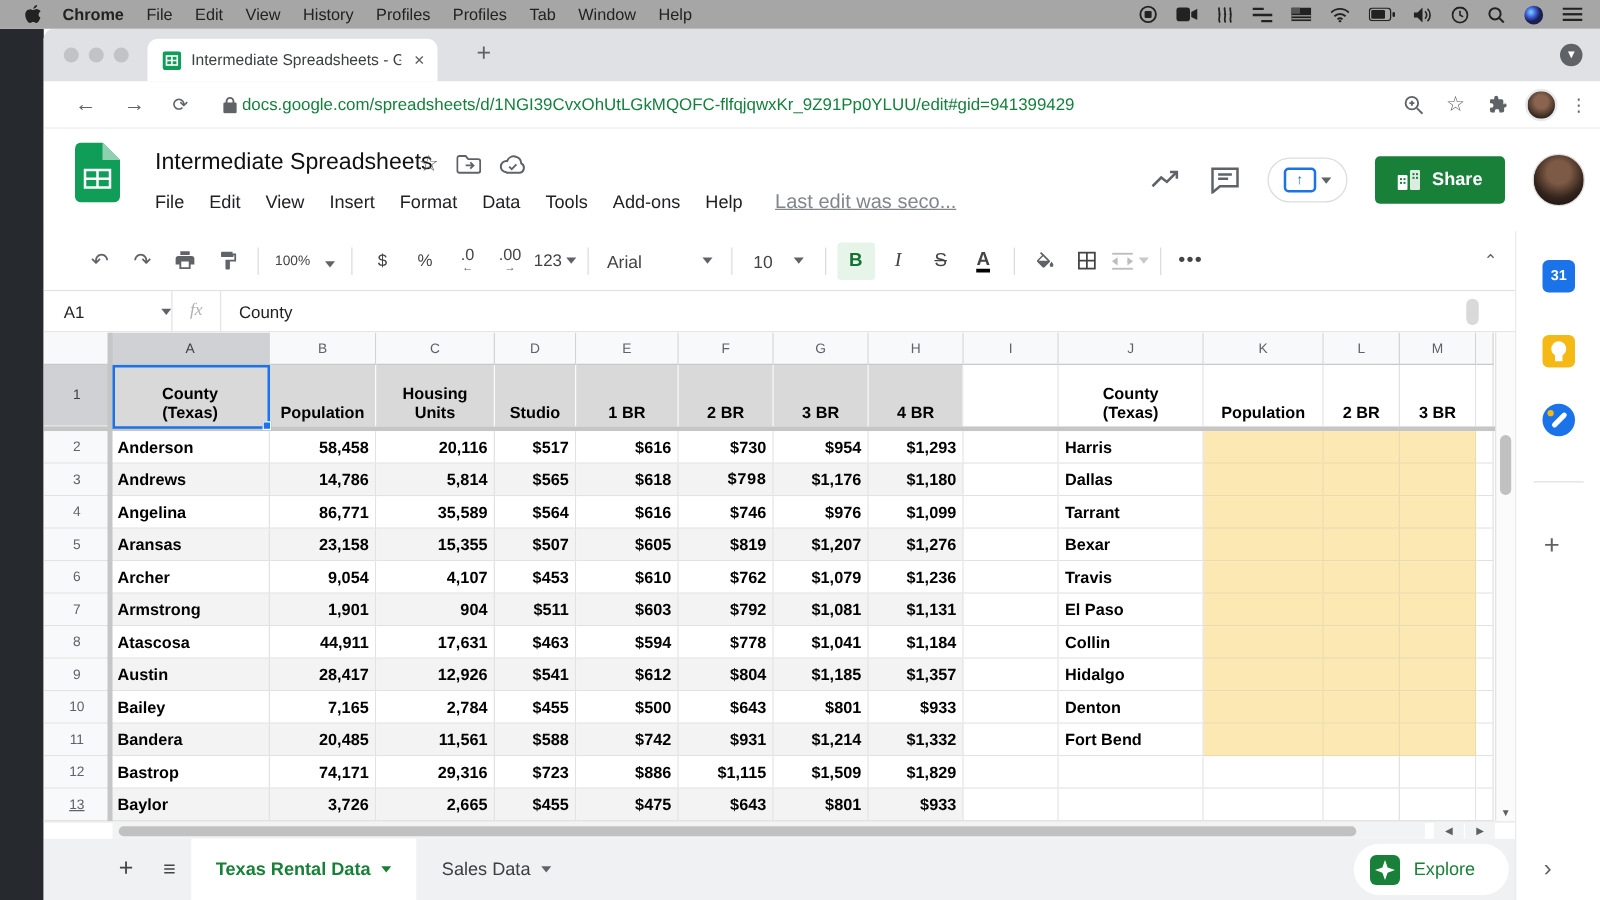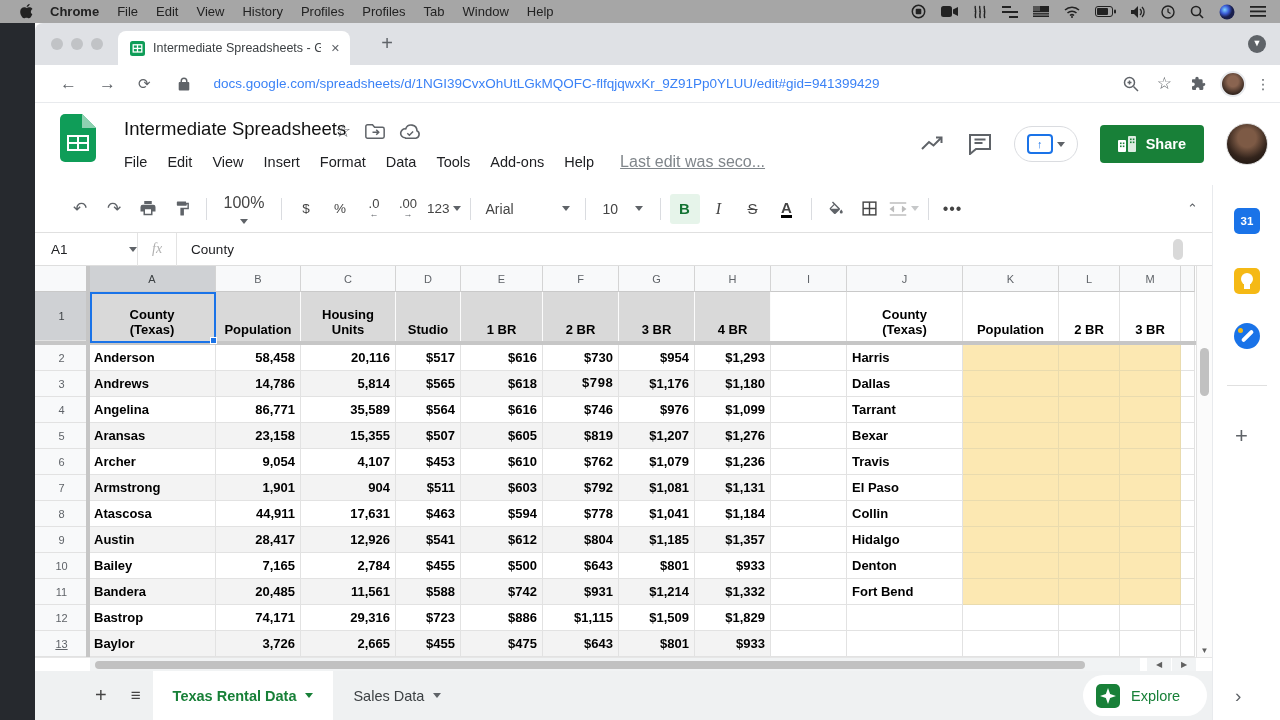--- a/index.html
+++ b/index.html
@@ -27,21 +27,21 @@
   .tab { position:absolute; left:83px; top:8px; width:232px; height:34px; background:#fff; border-radius:8px 8px 0 0; display:flex; align-items:center; padding:0 8px 0 12px; }
   .tab-title { font-size:12.5px; color:#3c4043; white-space:nowrap; overflow:hidden; width:168px; margin-left:8px; }
   .tab-close { margin-left:auto; font-size:11px; color:#5f6368; padding:2px; }
   .newtab { position:absolute; left:338px; top:7px; font-size:20px; color:#5f6368; width:28px; height:28px; text-align:center; line-height:26px; }
   .tabsearch { position:absolute; right:14px; top:12px; width:18px; height:18px; border-radius:50%; background:#5f6368; color:#fff; font-size:9px; text-align:center; line-height:17px; }
 
   .urlbar { height:38px; background:#fff; display:flex; align-items:center; border-bottom:1px solid #e8eaed; padding:0 10px 0 14px; }
   .nav-ic { font-size:17px; color:#5f6368; padding:0 11px; }
   .nav-reload { font-size:15px; }
   .url-lock { margin-left:16px; display:flex; align-items:center; }
-  .url-text { font-size:13.5px; color:#3b82f6; margin-left:24px; white-space:nowrap; overflow:hidden; max-width:760px; }
+  .url-text { font-size:13.5px; color:#15803d; margin-left:4px; white-space:nowrap; overflow:hidden; max-width:760px; }
   .url-right { margin-left:auto; display:flex; align-items:center; gap:10px; }
   .url-ic { display:flex; align-items:center; padding:0 4px; font-size:15px; color:#5f6368; }
   .mini-avatar { width:26px; height:26px; border-radius:50%; background:radial-gradient(circle at 50% 38%, #8a6450 0 30%, #3a2a22 70%, #191310); border:2px solid #e8eaed; }
   .url-dots { font-size:14px; color:#5f6368; letter-spacing:0; }
 
   
   .sheets-header { position:relative; height:82px; background:#fff; }
   .gs-logo { position:absolute; left:25px; top:11px; }
   .doc-title { position:absolute; left:89px; top:15px; font-size:18.5px; color:#111; }
   .title-ics { position:absolute; left:300px; top:17px; display:flex; gap:14px; align-items:center; color:#5f6368; }
@@ -54,21 +54,21 @@
   .present-box { width:26px; height:20px; border:2px solid #1a73e8; border-radius:4px; color:#1a73e8; font-size:11px; text-align:center; line-height:16px; font-weight:700; }
   .caret { width:0; height:0; border-left:4px solid transparent; border-right:4px solid transparent; border-top:5px solid #5f6368; }
   .share-btn { height:38px; background:#188038; border-radius:4px; color:#fff; font-size:14.5px; font-weight:700; display:flex; align-items:center; gap:10px; padding:0 18px; }
   .big-avatar { width:42px; height:42px; border-radius:50%; background:radial-gradient(circle at 50% 35%, #7d5a45 0 28%, #33241c 62%, #120d0a); border:1px solid #ddd; }
 
   
   .toolbar { height:48px; background:#fff; border-bottom:1px solid #e0e0e0; display:flex; align-items:center; padding-left:28px; color:#444; }
   .tb-btn { min-width:30px; height:30px; display:flex; align-items:center; justify-content:center; font-size:14px; color:#444; margin:0 2px; }
   .tb-glyph { font-size:17px; color:#5f6368; }
   .tb-sep { width:1px; height:22px; background:#dadce0; margin:0 7px; }
-  .tb-zoom { width:56px; display:flex; justify-content:space-between; padding:0 4px; font-size:16px;flex-direction:column; }
+  .tb-zoom { width:56px; display:flex; justify-content:space-between; padding:0 4px; font-size:11px; }
   .tb-small { font-size:13.5px; }
   .tb-dec { display:flex; flex-direction:column; align-items:center; line-height:11px; font-size:13px; }
   .tb-dec .ar { font-size:9px; color:#5f6368; }
   .tb-fmt { display:flex; align-items:center; gap:3px; font-size:13.5px; }
   .tb-font { width:96px; display:flex; justify-content:space-between; align-items:center; padding:0 6px; font-size:14px; }
   .tb-size { width:56px; display:flex; justify-content:space-between; align-items:center; padding:0 8px; font-size:14px; }
   .tb-bold { background:#e6f4ea; border-radius:3px; color:#137333; font-weight:700; font-size:15px; }
   .tb-italic { font-style:italic; font-family:"Liberation Serif", serif; font-size:16px; }
   .tb-strike { text-decoration:line-through; font-size:15px; }
   .tb-color { font-size:15px; font-weight:700; border-bottom:3px solid #000; line-height:15px; }

